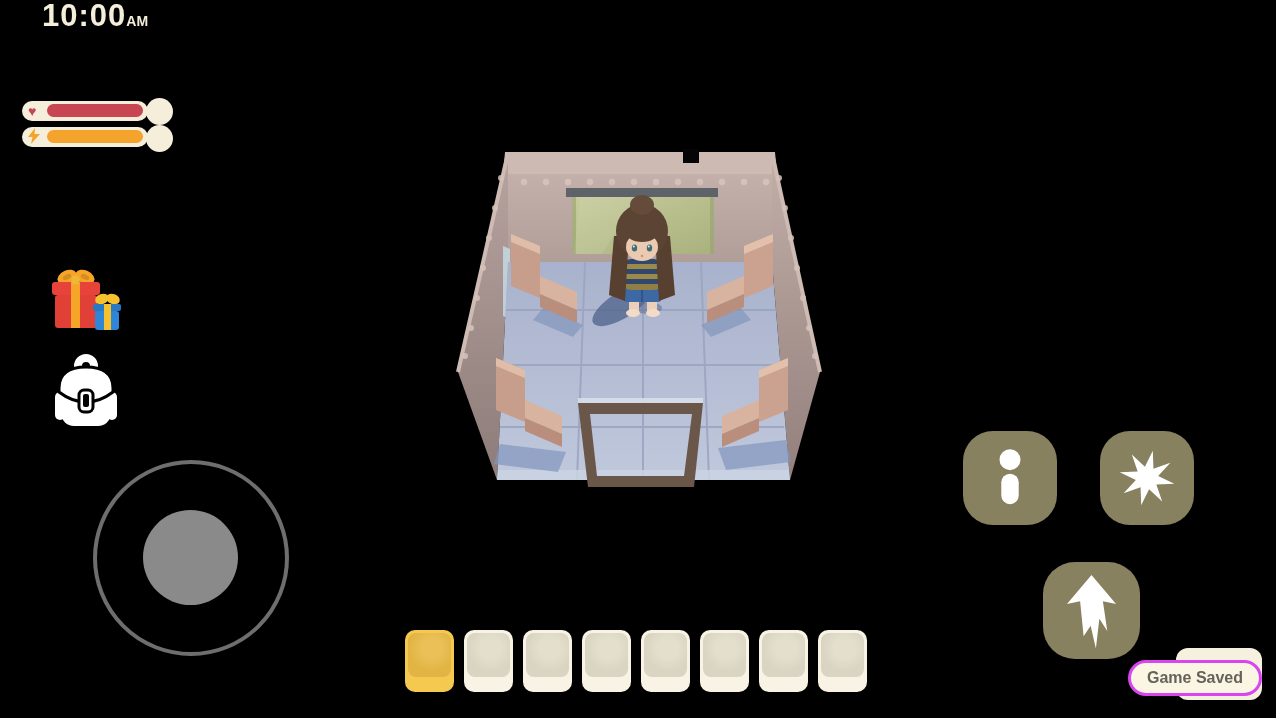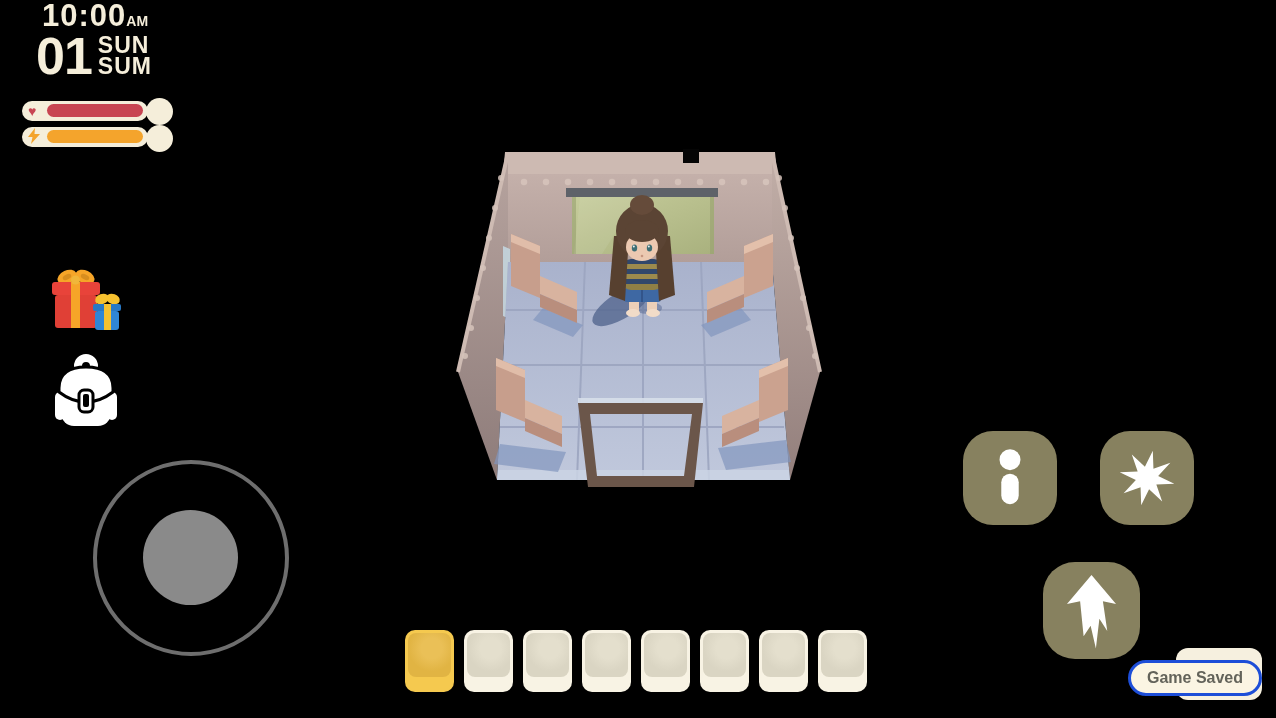--- a/index.html
+++ b/index.html
@@ -44,21 +44,21 @@
   .hotbar{position:absolute;left:405px;top:630px;display:flex;gap:10px;}
   .slot{width:49px;height:62px;border-radius:10px;background:#F8F3E4;position:relative;}
   .slot-inner{position:absolute;left:3px;top:3px;right:3px;height:44px;border-radius:8px;
     background:radial-gradient(circle at 55% 35%, #E4DFCD 0 28%, #DAD5C3 62%);}
   .slot.selected{background:#F5C94F;}
   .slot.selected .slot-inner{background:radial-gradient(circle at 55% 35%, #EAC057 0 28%, #E1B443 62%);}
   
   .obscured-card{position:absolute;left:1176px;top:648px;width:86px;height:52px;
     border-radius:12px;background:#F6F0DF;border:none;}
   .toast{position:absolute;left:1128px;top:660px;width:128px;height:30px;
-    border-radius:18px;border:3px solid #1d4ed8;background:#FBF5E3;
+    border-radius:18px;border:3px solid #d946ef;background:#FBF5E3;
     color:#63635A;font-weight:bold;font-size:16px;text-align:center;line-height:30px;}
 </style>
 </head>
 <body>
 
 <svg class="scene" width="1276" height="718" viewBox="0 0 1276 718">
   <defs>
     <linearGradient id="gBack" x1="0" y1="0" x2="0" y2="1">
       <stop offset="0" stop-color="#C4B0AA"></stop>
         <stop offset="1" stop-color="#B29E99"></stop>
@@ -213,27 +213,20 @@
     <ellipse cx="634.5" cy="248" rx="2.7" ry="3.5" fill="#3E6E74"></ellipse>
     <ellipse cx="649.5" cy="248" rx="2.7" ry="3.5" fill="#3E6E74"></ellipse>
     <circle cx="633.8" cy="246.5" r="1" fill="#FFFFFF" opacity="0.9"></circle>
     <circle cx="648.8" cy="246.5" r="1" fill="#FFFFFF" opacity="0.9"></circle>
     <circle cx="642" cy="256" r="1.3" fill="#C69680"></circle>
   </g>
 </svg>
 
 <div class="clock">
   <div class="time-row"><span>10:00</span><span class="meridiem">AM</span></div>
-  <div class="date-row">
-    <span class="day-num">01</span>
-    <span class="wk-col">
-      <span>SUN</span><br>
-      <span>SUM</span>
-    </span>
-  </div>
 </div>
 
 <div class="bars">
   <div class="bar">
     <span class="bar-icon" style="color:#C84552">♥</span>
     <div class="bar-fill fill-health"></div>
   </div>
   <div class="bar">
     <span class="bar-icon">
       <svg width="12" height="16" viewBox="0 0 12 16">

